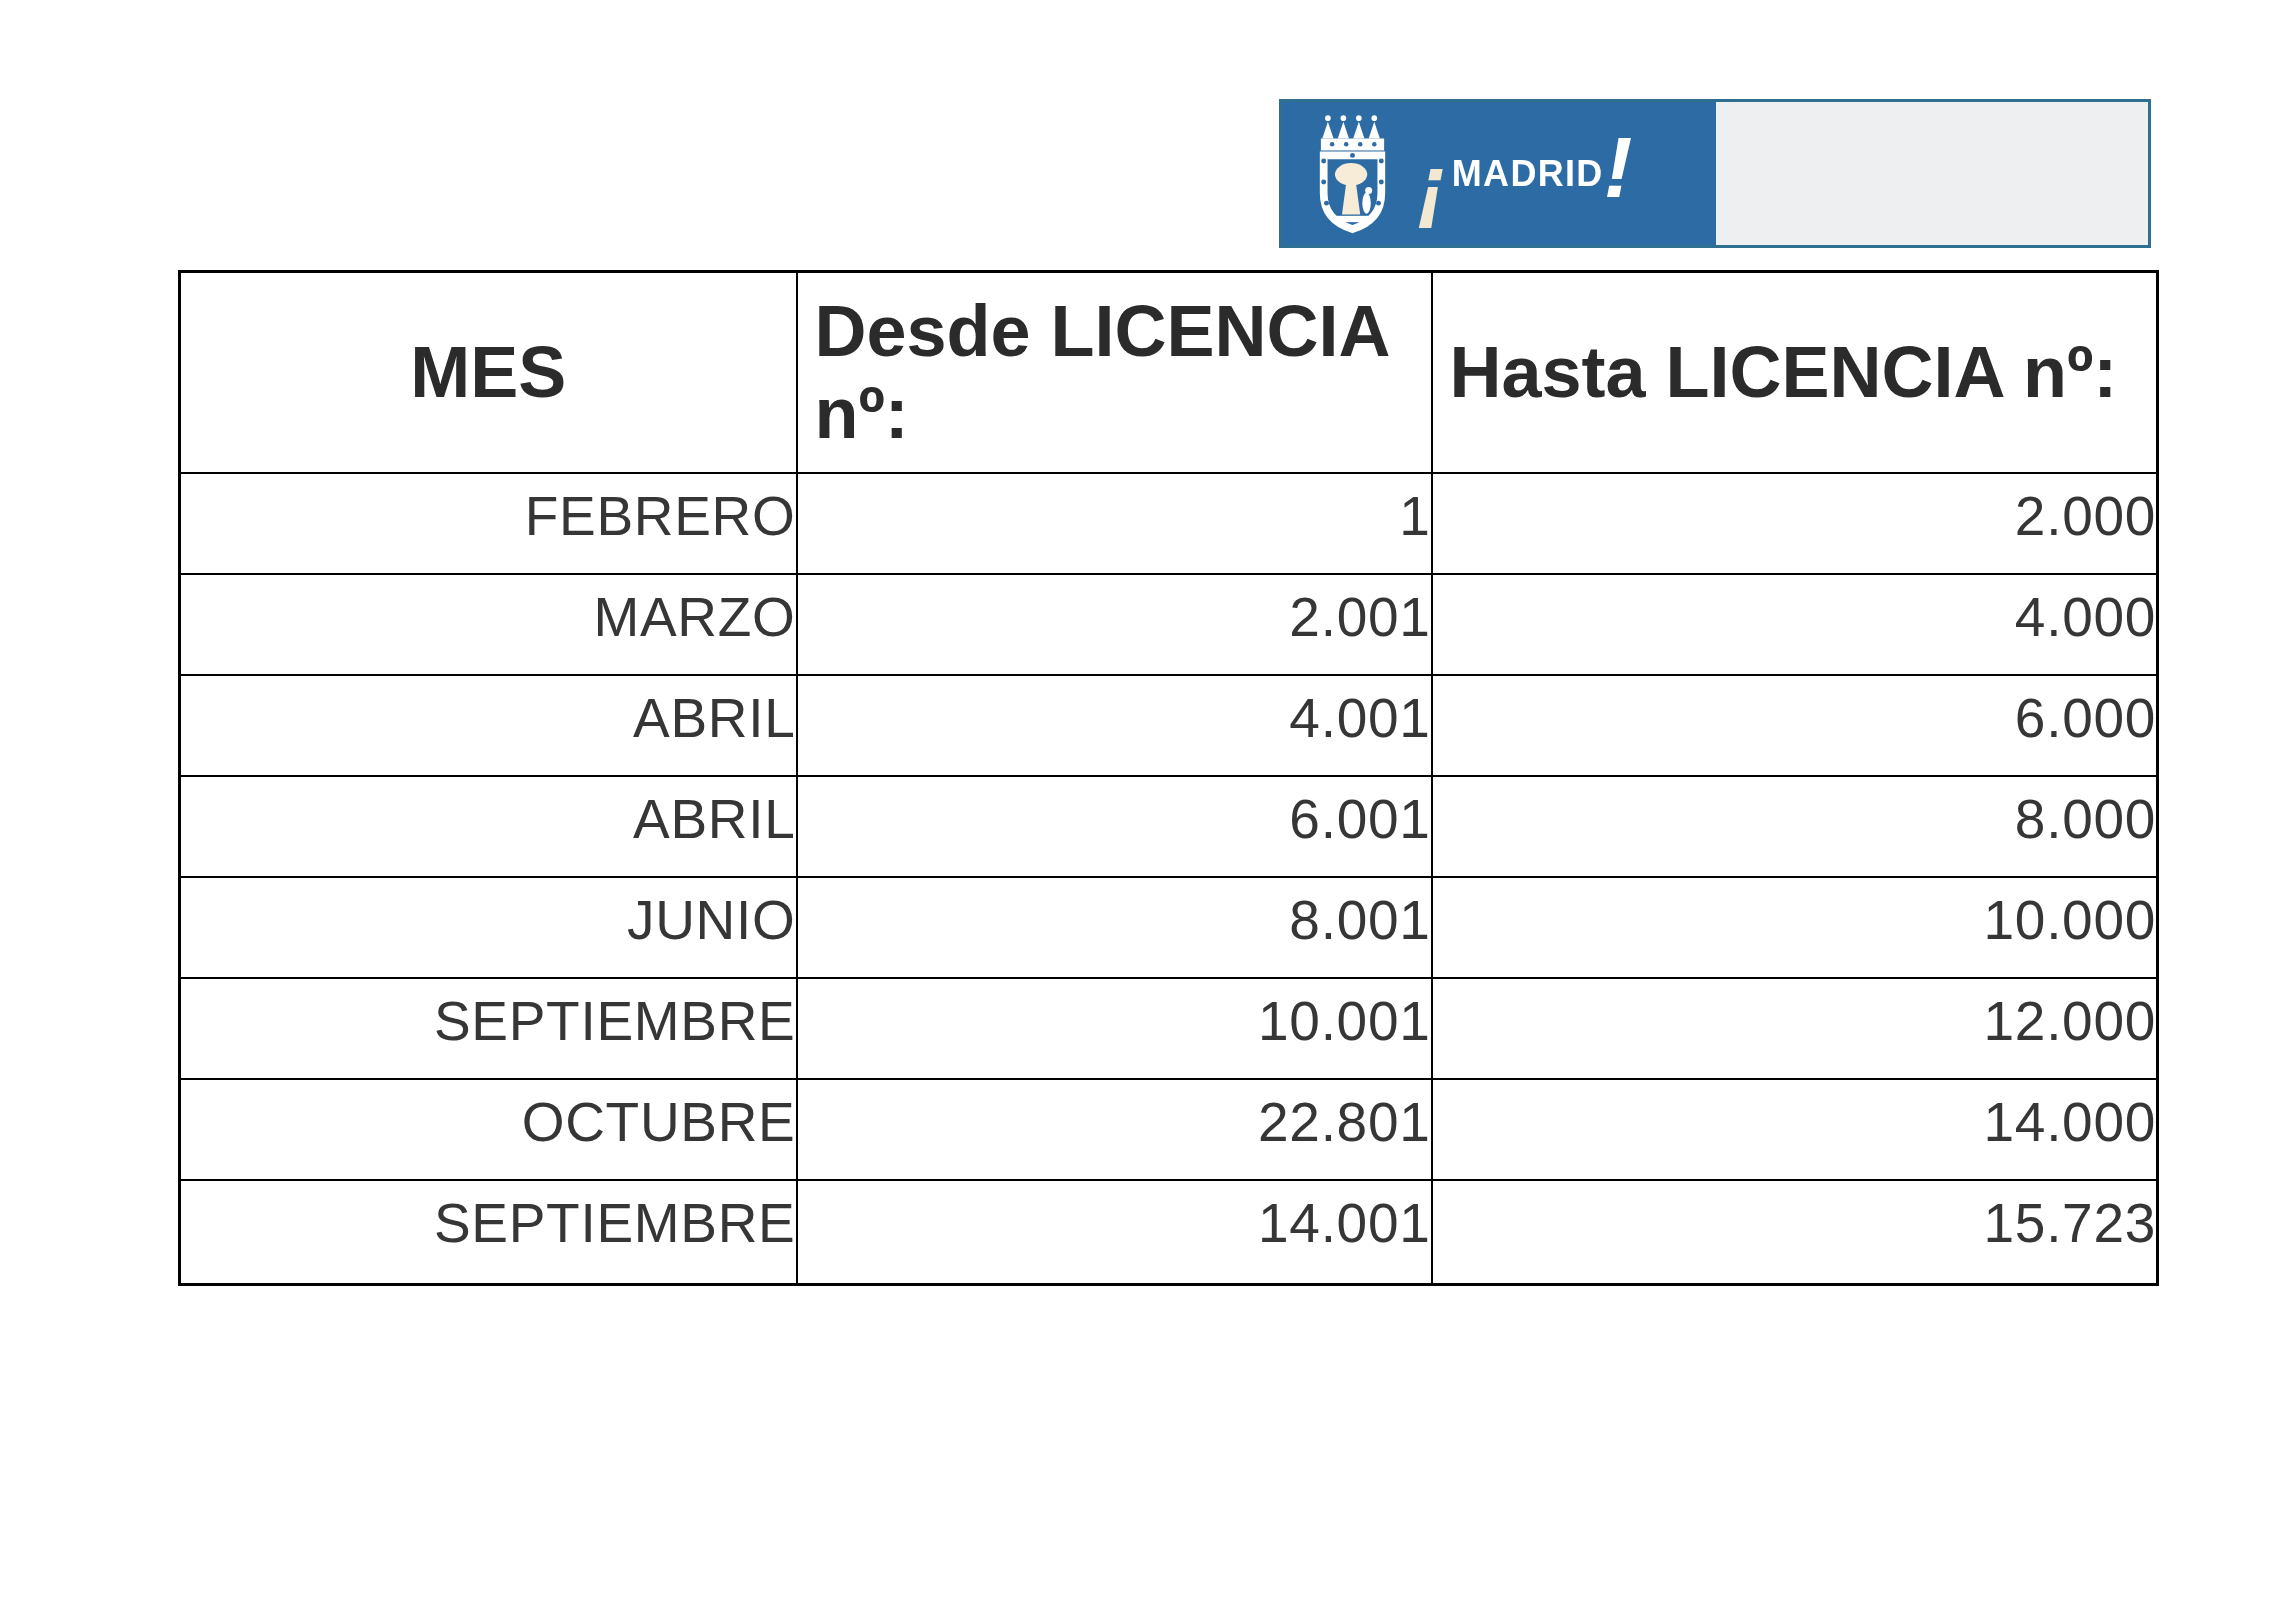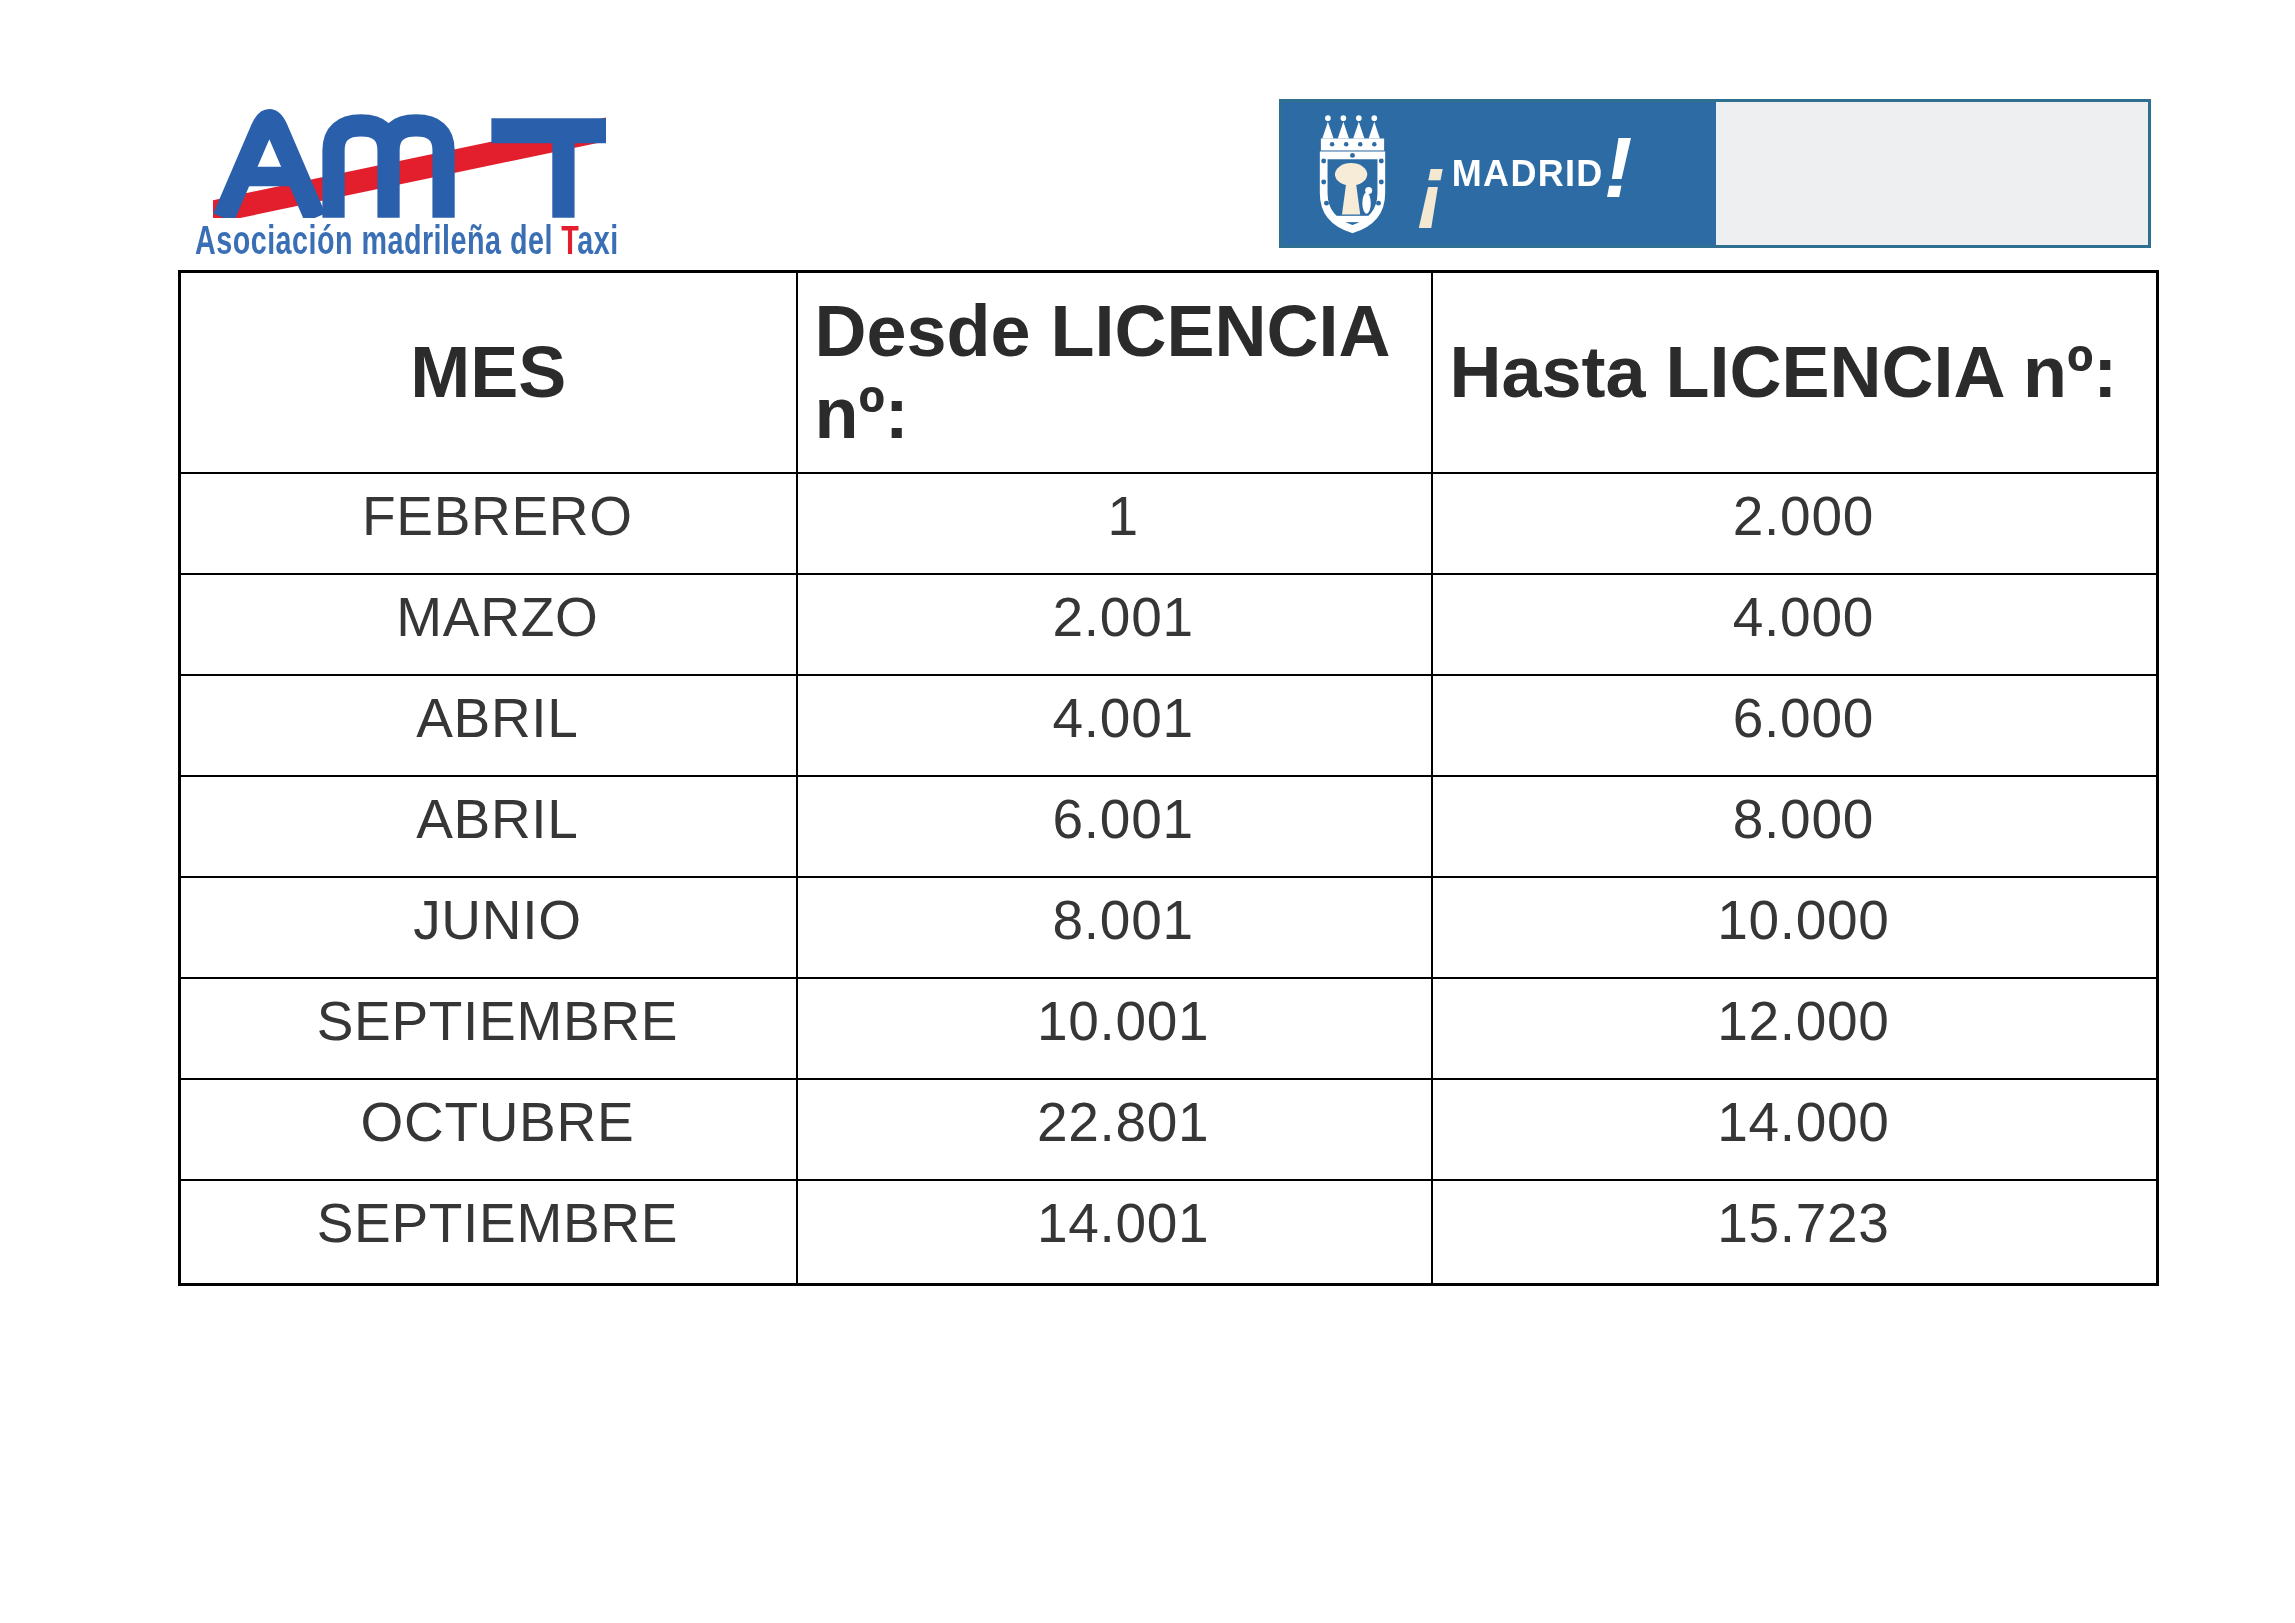--- a/index.html
+++ b/index.html
@@ -77,40 +77,29 @@
     font-family:"Liberation Sans","DejaVu Sans",sans-serif;
     background:#ffffff;
   }
   table.licencias th{
     height:201px;font-size:72px;font-weight:700;color:var(--header-text);
     vertical-align:middle;text-align:left;padding-left:17px;
   }
   table.licencias th.c-mes{text-align:center;padding-left:0;}
   table.licencias td{
     height:101px;font-size:55px;font-weight:400;color:var(--table-text);
-    vertical-align:top;text-align:center;padding:10.5px 0 0 18.3px;letter-spacing:0.7px;
+    vertical-align:top;text-align:right;padding:10.5px 0 0 18.3px;letter-spacing:0.7px;
   }
   table.licencias tr.last td{height:105px;}
 </style>
 </head>
 <body>
 
 <div class="page">
 
-  <div class="amt-logo">
-    <svg class="amt-mark" viewBox="0 0 600 175" aria-hidden="true">
-      <polygon class="stripe" points="0,148 600,22 600,58 0,184"></polygon>
-      <path class="letter" d="M16,175 L74,40 Q86,12 98,40 L156,175"></path>
-      <path class="letter-bar" d="M52,112 L128,112"></path>
-      <path class="letter" d="M184,175 L184,72 Q184,34 226,34 Q268,34 268,72 L268,175 M268,72 Q268,34 310,34 Q352,34 352,72 L352,175"></path>
-      <path class="letter-tbar" d="M425,42 L600,42"></path>
-      <path class="letter" d="M535,42 L535,175"></path>
-    </svg>
-    <div class="amt-tagline"><span>Asociación madrileña del </span><span class="red-t">T</span><span>axi</span></div>
-  </div>
 
   <div class="madrid-logo">
     <div class="madrid-blue-panel">
       <svg class="madrid-crest" viewBox="0 0 130 185" aria-hidden="true">
 
         <polygon class="wh" points="22,42 30,18 38,42"></polygon>
         <polygon class="wh" points="44,42 52,18 60,42"></polygon>
         <polygon class="wh" points="66,42 74,18 82,42"></polygon>
         <polygon class="wh" points="88,42 96,18 104,42"></polygon>
         <circle class="wh" cx="30" cy="13" r="4"></circle>

